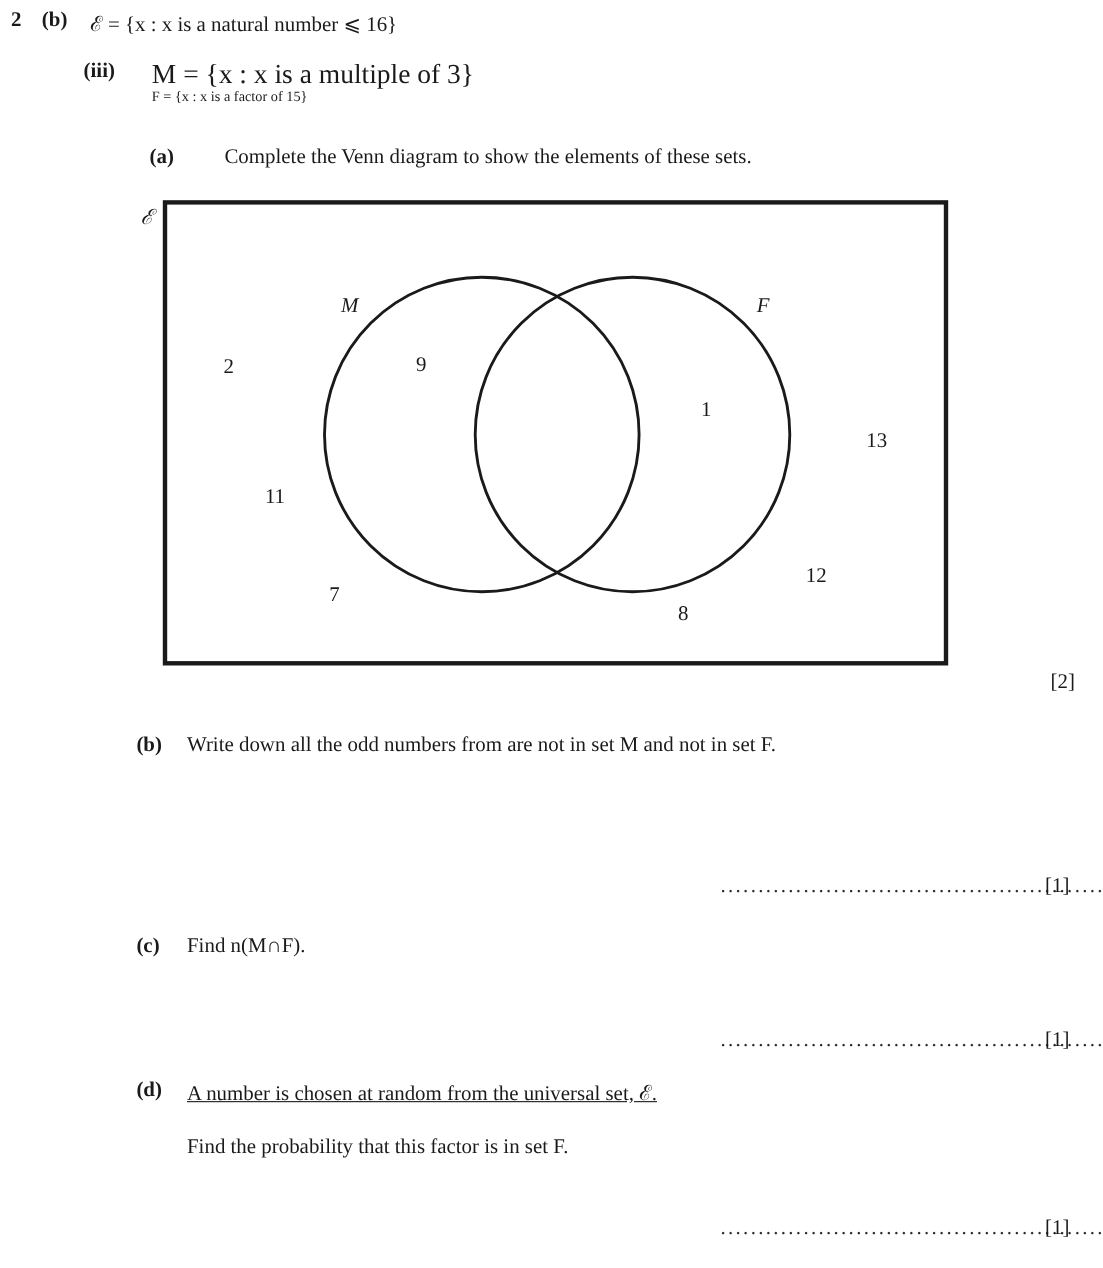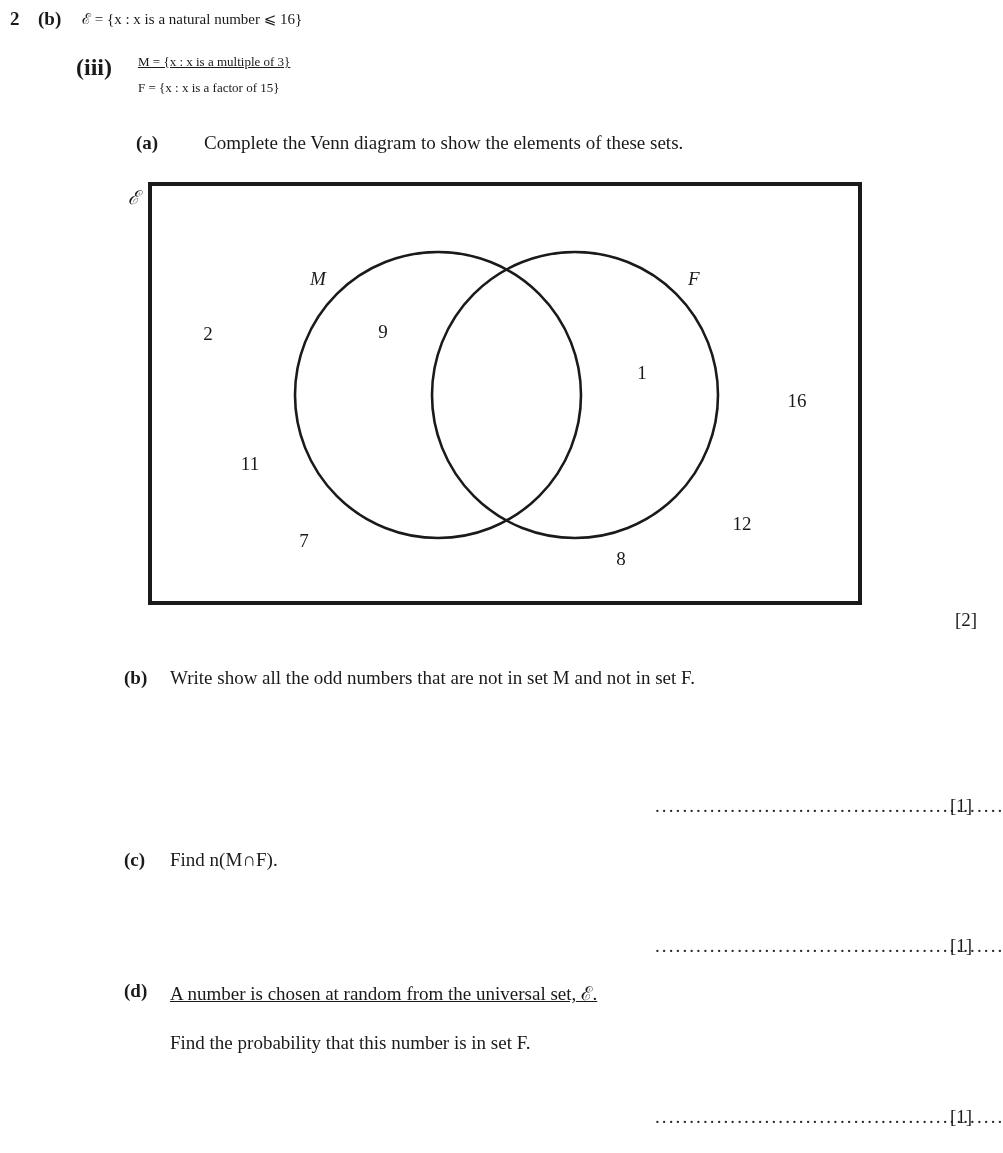--- a/index.html
+++ b/index.html
@@ -23,33 +23,32 @@
     font-weight: bold;
     font-size: 19px;
   }
   .qlabel-b {
     left: 38px; top: 8px;
     font-weight: bold;
     font-size: 19px;
   }
   .stem-universal {
     left: 82px; top: 8px;
-    font-size: 15px;
+    font-size: 19px;
     white-space: nowrap;
   }
   .qlabel-iii {
     left: 76px; top: 54px;
     font-weight: bold;
-    font-size: 24px;
+    font-size: 19px;
   }
   .def-m {
     left: 138px; top: 54px;
-    font-size: 13px;
+    font-size: 25px;
     white-space: nowrap;
-    text-decoration: underline;
   }
   .def-f {
     left: 138px; top: 80px;
     font-size: 13px;
     white-space: nowrap;
   }
 
   .mathvar { font-style: italic; }
   .script-e {
     font-family: "DejaVu Serif", "Liberation Serif", serif;
@@ -131,36 +130,36 @@
 
 <div class="abs venn-universal-label script-e">ℰ</div>
 
 <div class="abs mathvar" style="left:310px; top:268px; font-size:19px;">M</div>
 <div class="abs mathvar" style="left:688px; top:268px; font-size:19px;">F</div>
 
 <div id="venn-elements">
     <div class="abs venn-num" style="left: 188px; top: 323px;">2</div>
     <div class="abs venn-num" style="left: 363px; top: 321px;">9</div>
     <div class="abs venn-num" style="left: 622px; top: 362px;">1</div>
-    <div class="abs venn-num" style="left: 777px; top: 390px;">16</div>
-    <div class="abs venn-num" style="left: 230px; top: 441px; margin-top: 12px;">11</div>
+    <div class="abs venn-num" style="left: 777px; top: 390px;">13</div>
+    <div class="abs venn-num" style="left: 230px; top: 441px;">11</div>
     <div class="abs venn-num" style="left: 722px; top: 513px;">12</div>
     <div class="abs venn-num" style="left: 284px; top: 530px;">7</div>
     <div class="abs venn-num" style="left: 601px; top: 548px;">8</div>
   </div>
 
 <div class="abs mark" style="left:955px; top:609px;">[2]</div>
 
 <div class="abs part-label" style="left:124px; top:667px;">(b)</div>
-<div class="abs part-text" style="left:170px; top:667px;">Write show all the odd numbers that are not in set M and not in set F.</div>
+<div class="abs part-text" style="left:170px; top:667px;">Write down all the odd numbers from are not in set M and not in set F.</div>
 <div class="abs answer-line" style="left:655px; top:795px;">....................................................</div>
 <div class="abs mark" style="left:950px; top:795px;">[1]</div>
 
 <div class="abs part-label" style="left:124px; top:849px;">(c)</div>
 <div class="abs part-text" style="left:170px; top:849px;font-family:Liberation Serif, serif;">Find n(M∩F).</div>
 <div class="abs answer-line" style="left:655px; top:935px;">....................................................</div>
 <div class="abs mark" style="left:950px; top:935px;">[1]</div>
 
 <div class="abs part-label" style="left:124px; top:980px;">(d)</div>
 <div class="abs part-text" style="left:170px; top:980px;text-decoration:underline;">A number is chosen at random from the universal set, ℰ.</div>
-<div class="abs part-text" style="left:170px; top:1032px;">Find the probability that this number is in set F.</div>
+<div class="abs part-text" style="left:170px; top:1032px;">Find the probability that this factor is in set F.</div>
 <div class="abs answer-line" style="left:655px; top:1106px;">....................................................</div>
 <div class="abs mark" style="left:950px; top:1106px;">[1]</div>
 
 </body></html>

